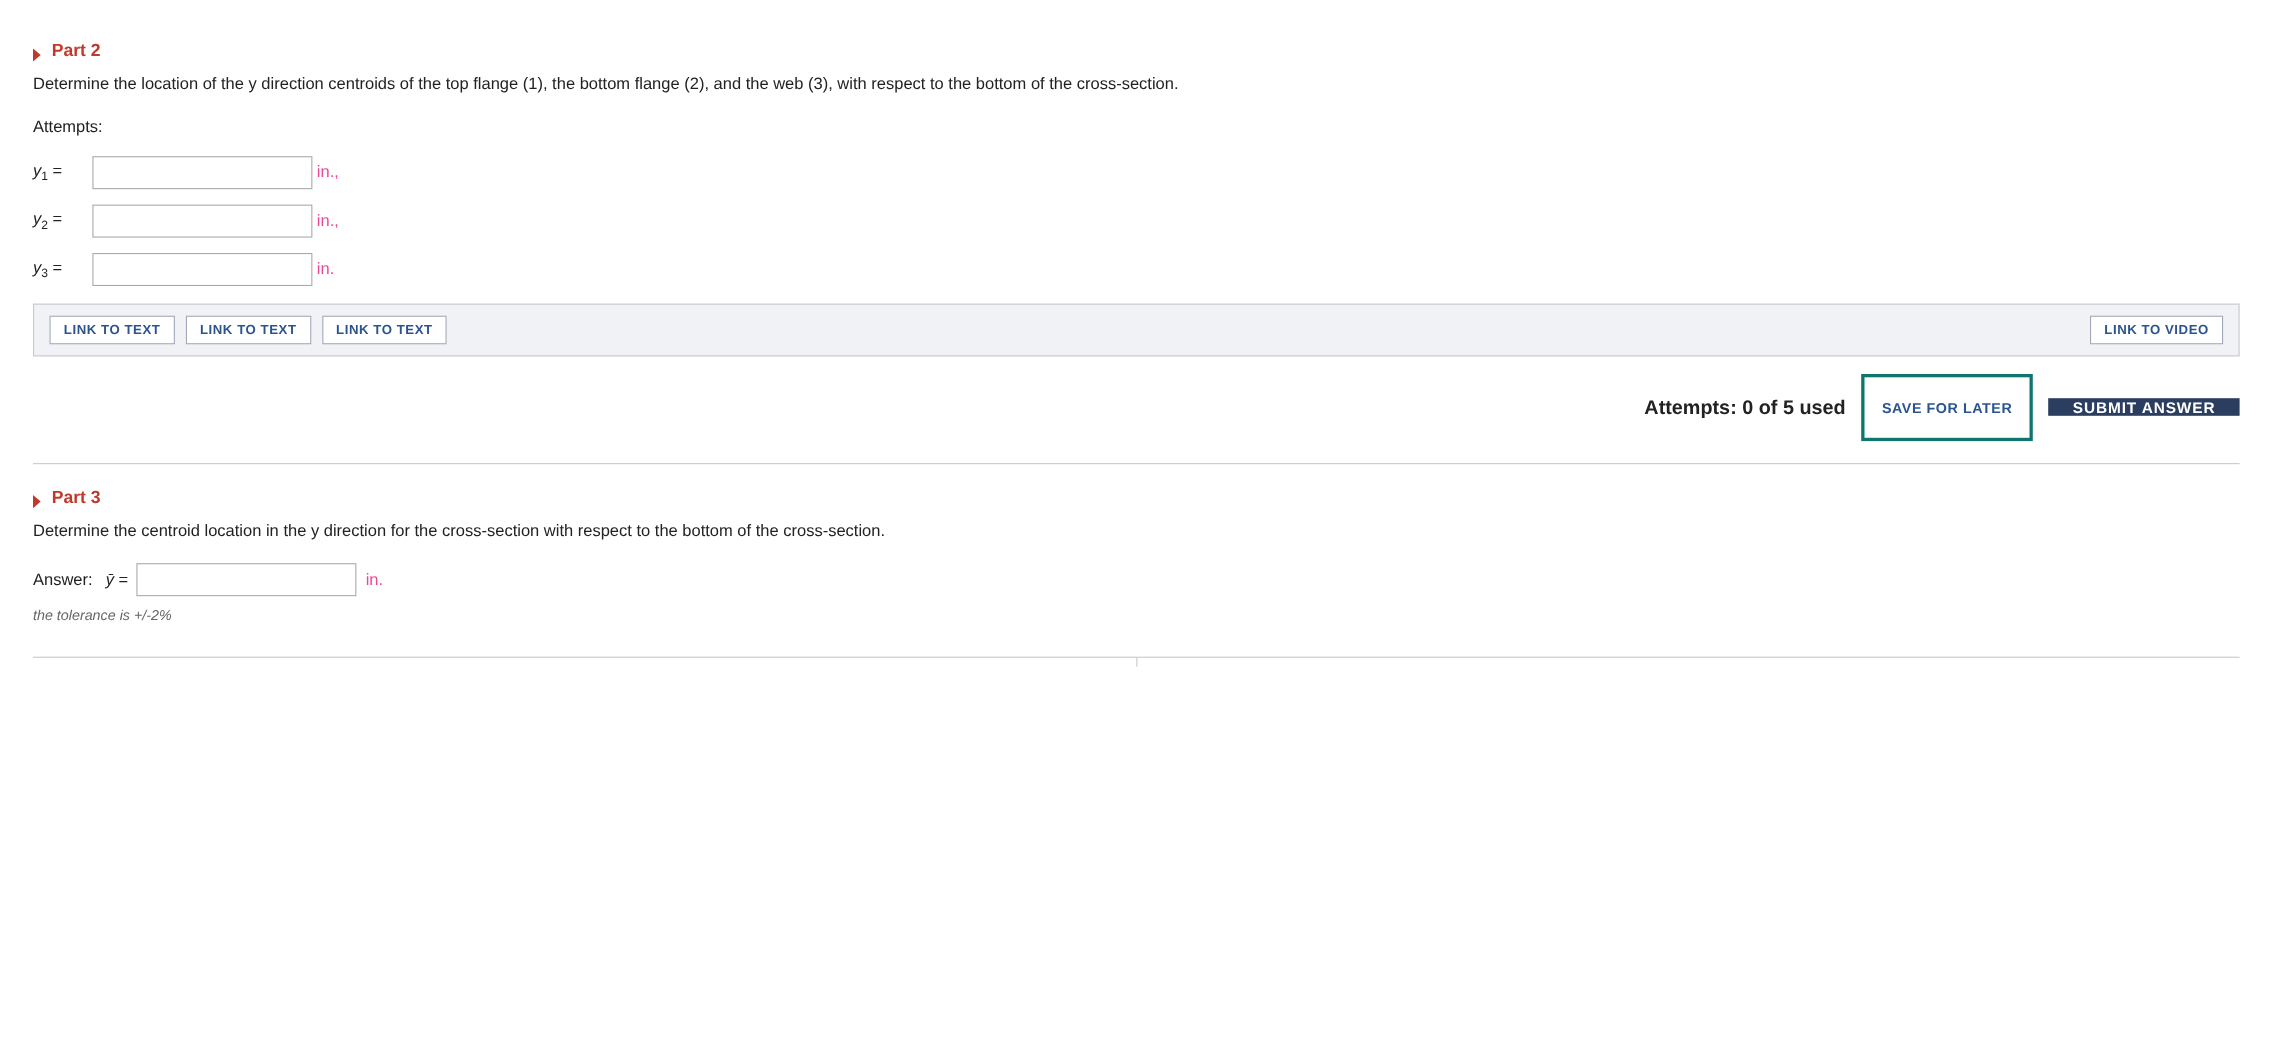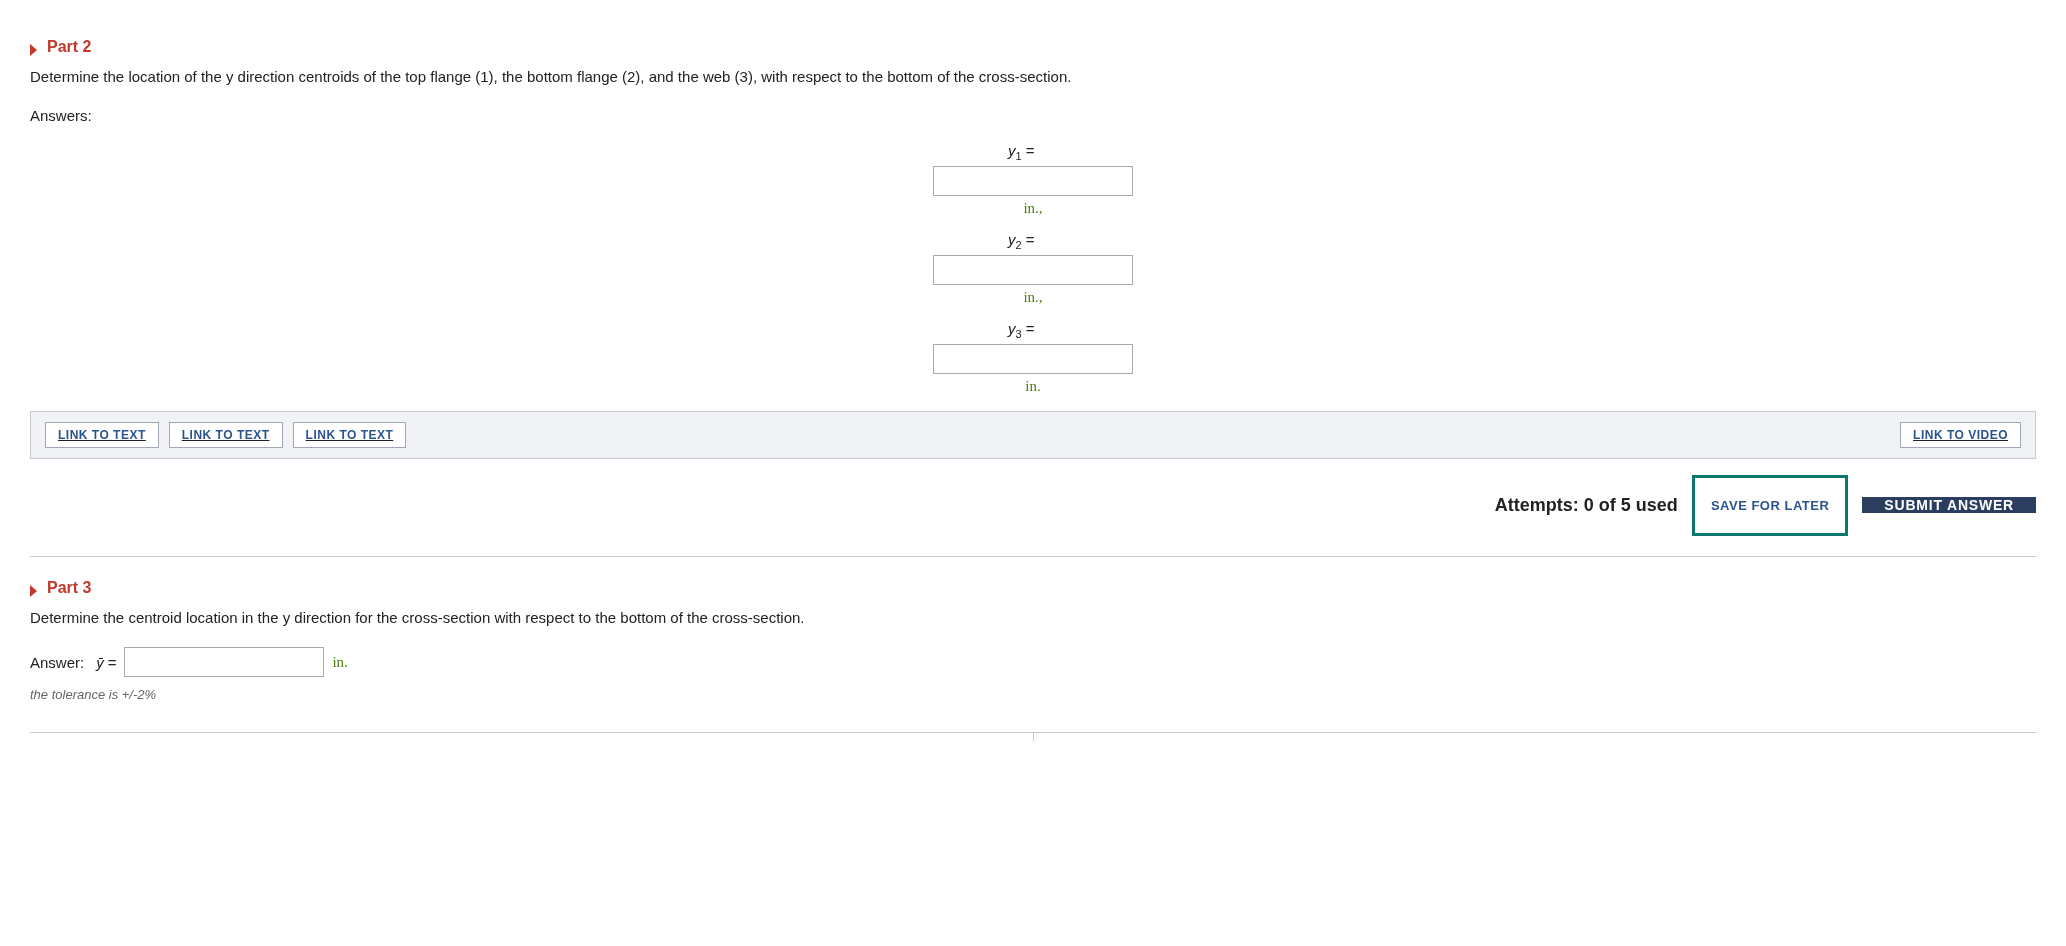--- a/index.html
+++ b/index.html
@@ -60,21 +60,20 @@
       font-size: 15px;
       margin-bottom: 18px;
       color: #222;
     }
 
     .answer-row {
       display: flex;
       align-items: center;
       margin-bottom: 14px;
       gap: 4px;
-      flex-direction: column;
     }
 
     .answer-label {
       font-size: 15px;
       min-width: 50px;
       color: #222;
     }
 
     .answer-label sub {
       font-size: 11px;
@@ -84,35 +83,33 @@
       width: 200px;
       height: 30px;
       border: 1px solid #aaa;
       padding: 2px 6px;
       font-size: 14px;
       outline: none;
     }
 
     .unit-label {
       font-size: 15px;
-      color: #4d7c0f;
-      font-family: Liberation Serif, serif;
+      color: #ec4899;
     }
 
     
     .links-bar {
       display: flex;
       justify-content: space-between;
       align-items: flex-start;
       border: 1px solid #c8c8d0;
       background: #f0f2f5;
       padding: 10px 14px;
       margin-top: 16px;
       margin-bottom: 16px;
-      text-decoration: underline;
     }
 
     .links-left {
       display: flex;
       gap: 10px;
     }
 
     .link-btn {
       border: 1px solid #a0a8b8;
       background: #fff;
@@ -208,21 +205,21 @@
 <div class="page-container">
 
   <div class="part-section">
     <div class="part-header">
       <span class="part-chevron"></span>
       <span class="part-title">Part 2</span>
     </div>
 
     <p class="part-description">Determine the location of the y direction centroids of the top flange (1), the bottom flange (2), and the web (3), with respect to the bottom of the cross-section.</p>
 
-    <p class="answers-label">Answers:</p>
+    <p class="answers-label">Attempts:</p>
 
     <div class="answer-row">
       <span class="answer-label">
         <i>y</i><sub>1</sub> =
       </span>
       <input class="answer-input" type="text" style="">
       <span class="unit-label">in.,</span>
     </div>
 
     <div class="answer-row">

